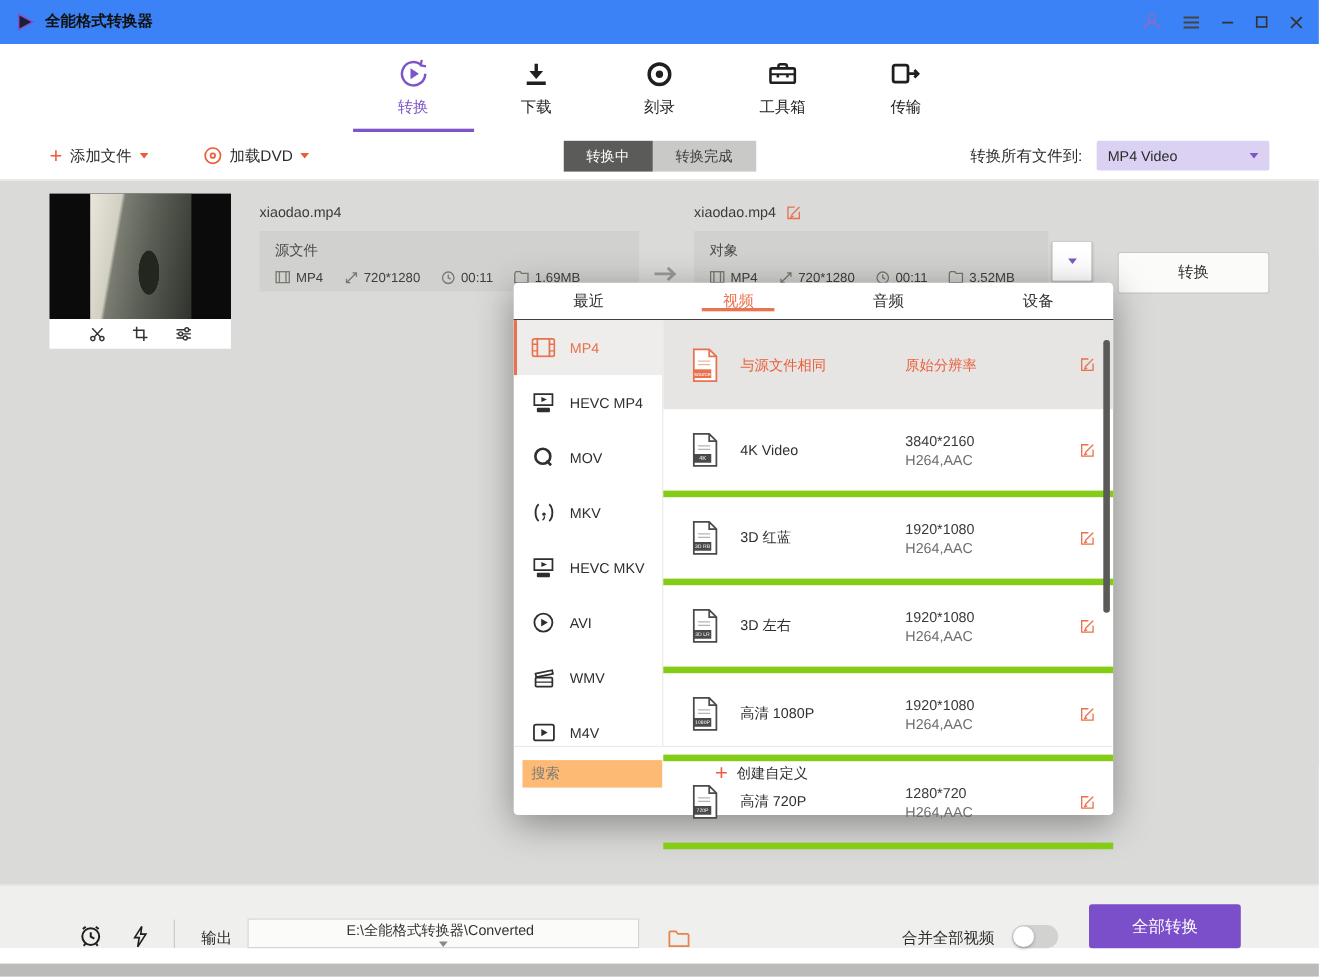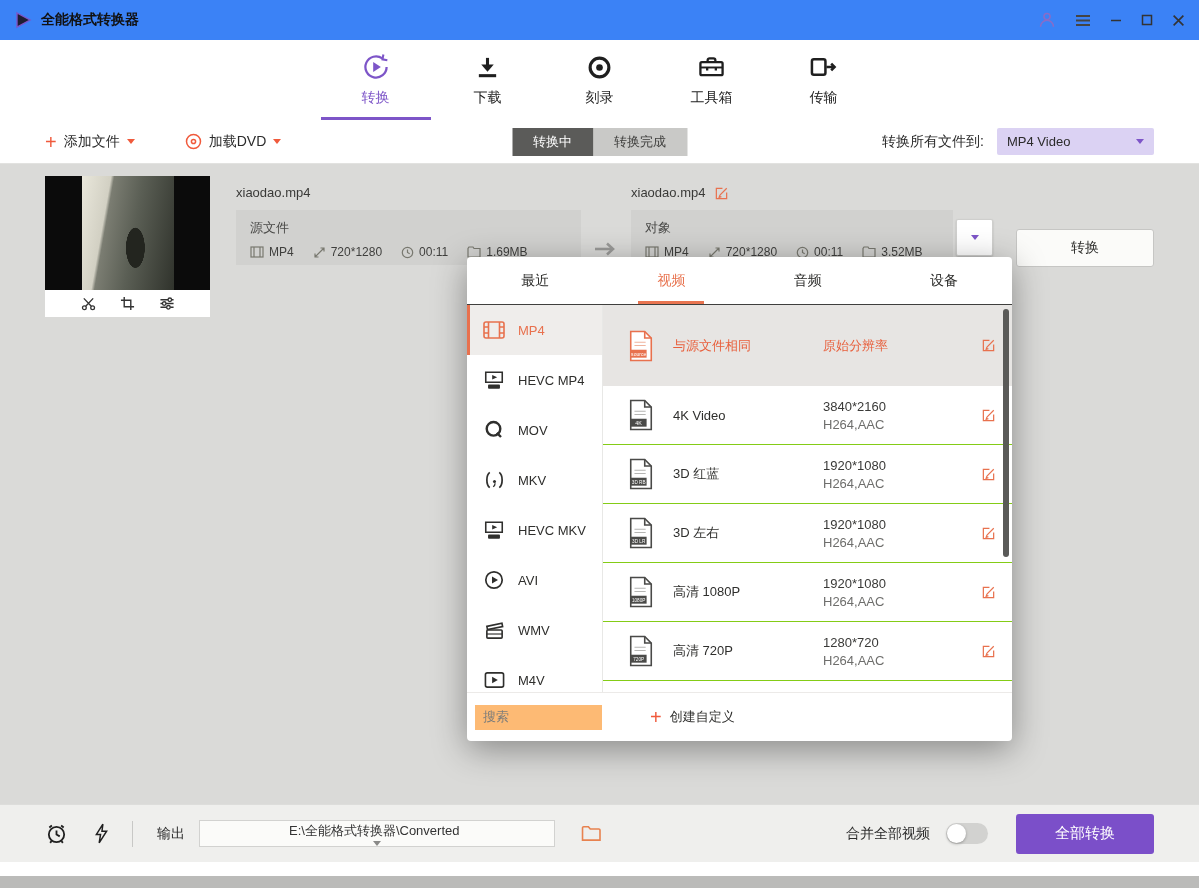--- a/index.html
+++ b/index.html
@@ -58,52 +58,52 @@
   .detail-item { display:flex; align-items:center; gap:5px; margin-right:19px; }
   .convert-arrow { margin:64px 12px 0; }
   .target-col { }
   .box-row { display:flex; align-items:center; }
   .preset-btn { width:37px; height:37px; background:#fff; border:1px solid #cfcfcd; border-radius:2px; margin-left:3px;
     display:flex; align-items:center; justify-content:center; cursor:pointer; box-shadow:0 1px 2px rgba(0,0,0,.18); }
   .convert-btn { margin-left:auto; margin-top:53px; width:138px; height:38px; background:#fbfbf9; border:1px solid #c6c6c4;
     border-radius:3px; font-size:14px; color:#2f2f2d; display:flex; align-items:center; justify-content:center; cursor:pointer; }
 
   
-  .bottombar { height:58px; background:#efefed; border-top:1px solid #dddddb; display:flex; align-items:center; padding:0 45px; }
+  .bottombar { height:58px; background:#efefed; border-top:1px solid #dddddb; display:flex; align-items:flex-end; padding:0 71px; }
   .bb-ic { display:flex; cursor:pointer; }
   .alarm { margin-right:27px; }
   .divider { width:1px; height:26px; background:#c8c8c6; margin:0 24px; }
   .out-label { font-size:14px; margin-right:14px; }
   .path-select { width:356px; height:27px; background:#fbfbf9; border:1px solid #d2d2d0; display:flex; align-items:center; padding:0 9px; cursor:pointer;flex-direction:column; }
   .path-select input { flex:1; border:none; background:transparent; font-size:13px; color:#333; font-family:inherit; outline:none; }
   .open-folder { margin-left:26px; }
   .bb-spacer { flex:1; }
   .merge-label { font-size:14px; margin-right:16px; }
   .toggle { width:42px; height:21px; border-radius:11px; background:#d2d2d0; position:relative; cursor:pointer; margin-right:28px; }
   .knob { position:absolute; left:1px; top:1px; width:19px; height:19px; border-radius:50%; background:#fff; box-shadow:0 1px 3px rgba(0,0,0,.3); }
   .convert-all { width:138px; height:40px; background:#7b4fc9; border-radius:3px; color:#fff; font-size:15px;
     display:flex; align-items:center; justify-content:center; cursor:pointer; }
   .footer-white { height:14px; background:#fff; }
   .footer-strip { height:12px; background:#bbbbb9; }
 
   
   .popup { position:absolute; left:467px; top:257px; width:545px; height:484px; background:#fff; border-radius:4px;
     box-shadow:0 8px 34px rgba(0,0,0,.38); z-index:20; }
-  .popup-tabs { height:48px; display:flex; border-bottom:1px solid #3f3f3d; }
+  .popup-tabs { height:34px; display:flex; border-bottom:1px solid #3f3f3d;align-items:center; }
   .popup-tab { flex:1; display:flex; align-items:center; justify-content:center; font-size:14px; color:#2e2e2c; cursor:pointer; position:relative; }
   .popup-tab.active { color:#e87450; }
   .popup-tab.active::after { content:""; position:absolute; bottom:0; left:50%; transform:translateX(-50%); width:66px; height:3px; background:#e87450; }
   .popup-body { display:flex; height:387px; }
   .format-list { width:136px; border-right:1px solid #e8e8e6; overflow:hidden; }
   .format-item { height:50px; display:flex; align-items:center; padding-left:15px; gap:12px; font-size:13px; color:#2f2f2d; cursor:pointer; }
   .format-item.active { background:#efedeb; color:#e8714e; border-left:3px solid #e8714e; padding-left:12px; }
   .format-ic { width:24px; display:flex; justify-content:center; color:#2f2f2d; }
   .format-item.active .format-ic { color:#e8714e; }
   .preset-list { flex:1; }
-  .preset-row { height:59px; display:flex; align-items:center; padding:0 16px 0 24px; border-bottom:1px solid #84cc16; cursor:pointer; }
+  .preset-row { height:80px; display:flex; align-items:center; padding:0 16px 0 24px; border-bottom:6px solid #84cc16; cursor:pointer; }
   .preset-row.source { height:81px; background:#e7e5e3; border-bottom:none; }
   .preset-name { font-size:13px; color:#2f2f2d; margin-left:18px; width:150px; }
   .preset-detail { font-size:13px; width:130px; }
   .source .preset-name, .source .preset-detail { color:#e85f3c; }
   .preset-specs { width:120px; }
   .preset-res { font-size:13px; color:#3a3a38; margin-bottom:3px; }
   .preset-codec { font-size:13px; color:#6e6e6c; }
   .preset-edit { margin-left:auto; display:flex; cursor:pointer; }
   .popup-footer { height:49px; display:flex; align-items:center; border-top:1px solid #eceae8; padding:0 8px; }
   .search-input { width:127px; height:25px; background:#fdba74; border:none; padding:0 8px; font-size:13px; color:#555; font-family:Liberation Serif, serif; outline:none; }

